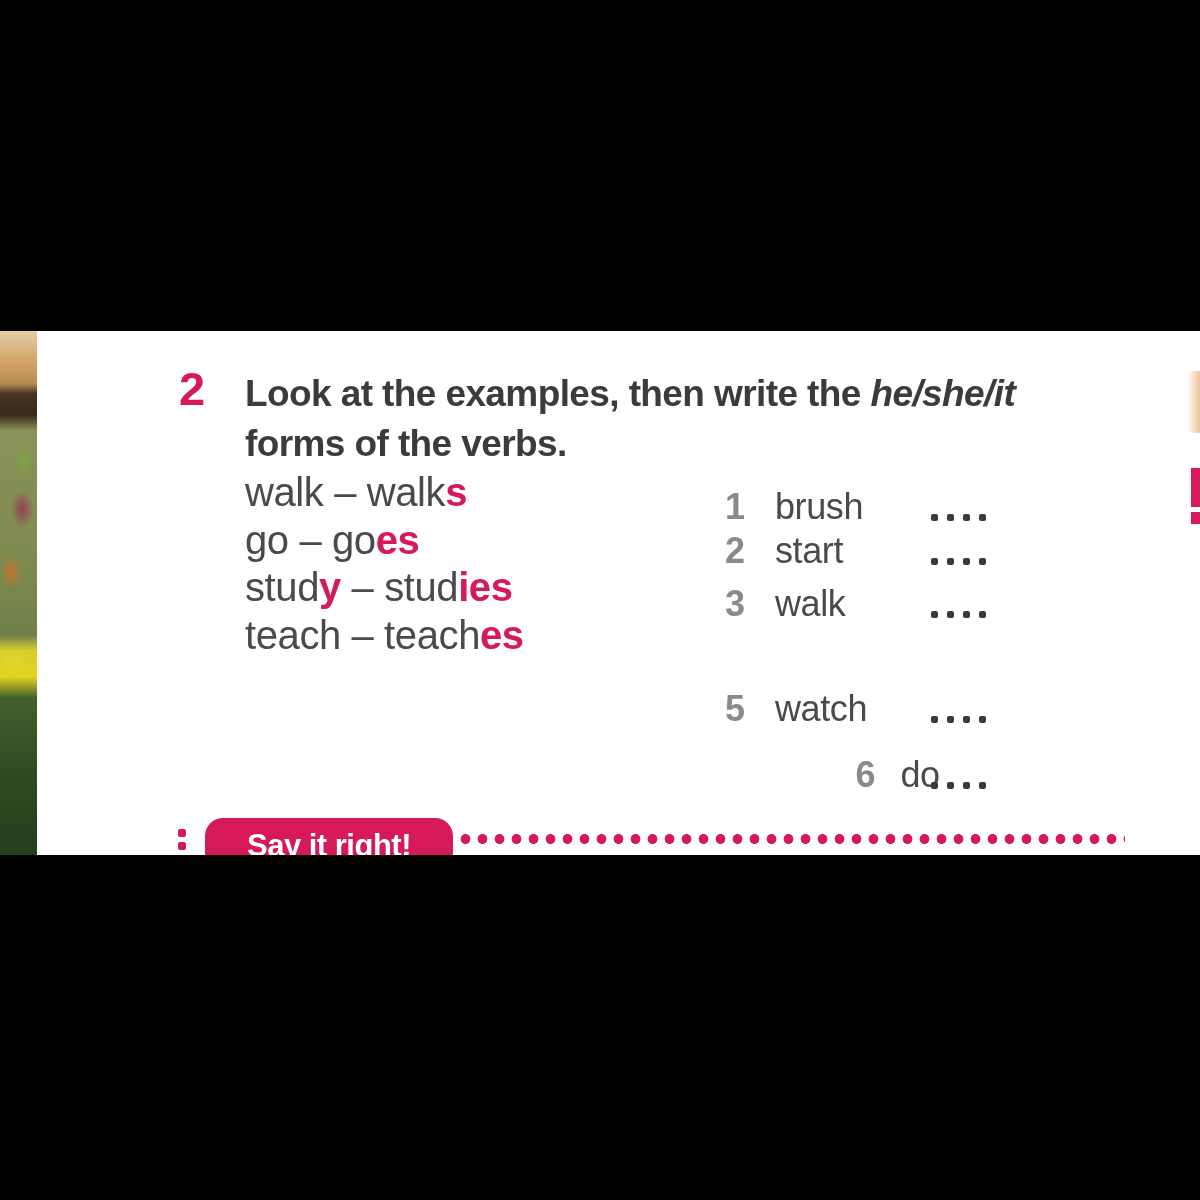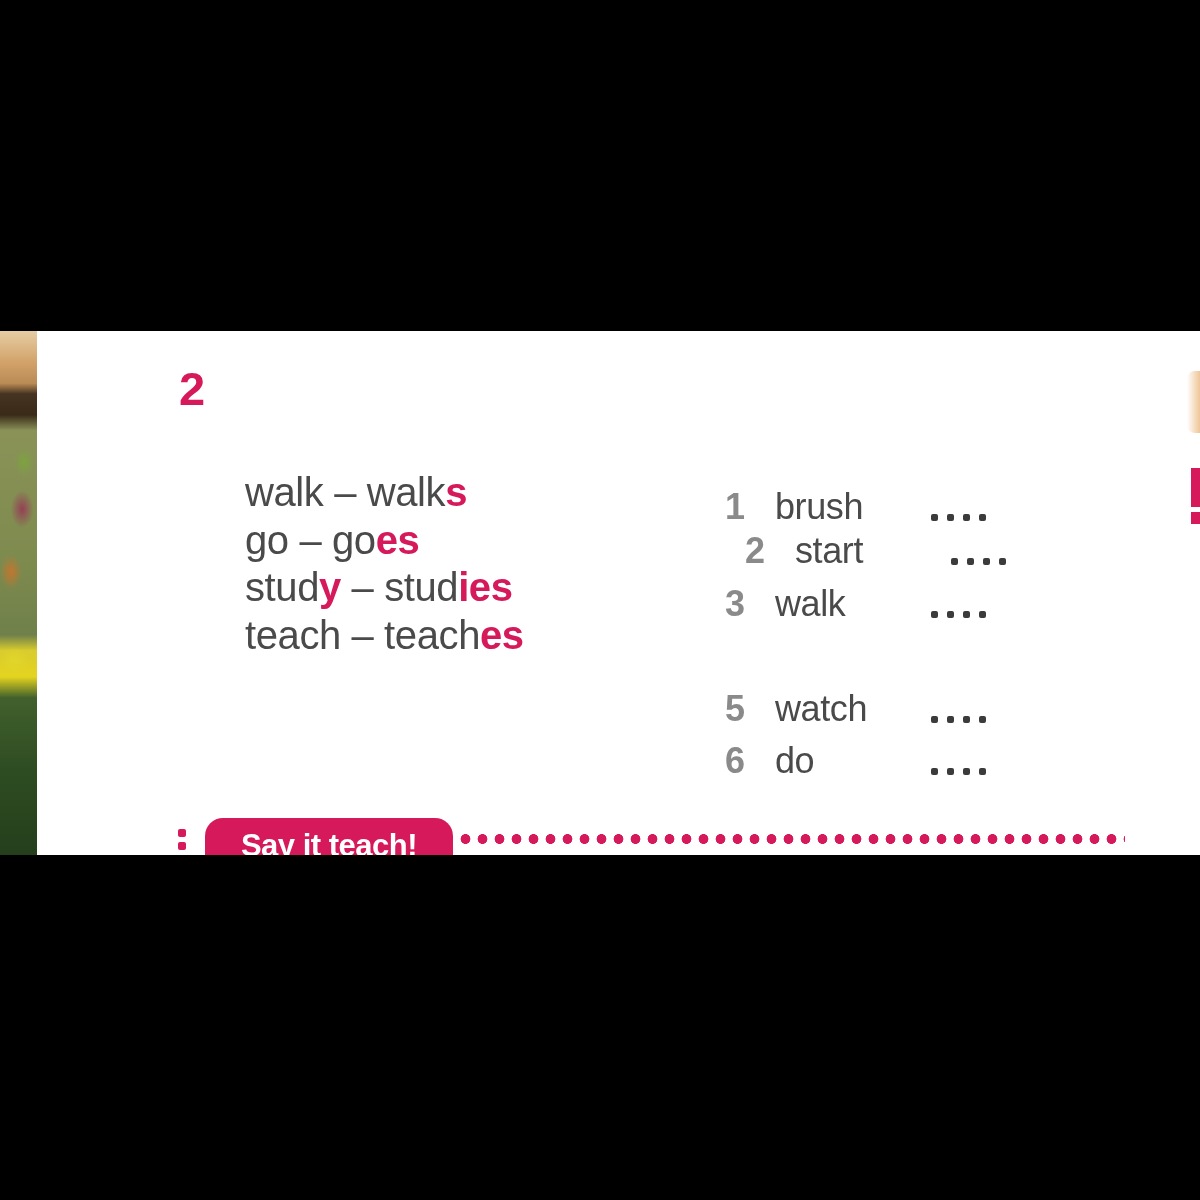--- a/index.html
+++ b/index.html
@@ -81,67 +81,71 @@
 <body>
 
 <div class="canvas">
 
   <div class="photo-strip"></div>
 
   <div class="page">
 
     <span class="ex-num">2</span>
 
+    <div class="ex-title">
+      <div class="line1"><span>Look at the examples, then write the </span><span class="t-italic">he/she/it</span></div>
+      <div class="line2">forms of the verbs.</div>
+    </div>
 
     <div class="examples-list">
         <div class="example-line"><span>walk – walk</span><span class="hl">s</span></div>
         <div class="example-line"><span>go – go</span><span class="hl">es</span></div>
         <div class="example-line"><span>stud</span><span class="hl">y</span><span> – stud</span><span class="hl">ies</span></div>
         <div class="example-line"><span>teach – teach</span><span class="hl">es</span></div>
       </div>
 
     <div class="verb-list">
         <div class="verb-row" style="top: 155px;"><span class="verb-num">1</span><span class="verb-word">brush</span><span class="answer-dots">
             <i class="adot"></i>
             <i class="adot"></i>
             <i class="adot"></i>
             <i class="adot"></i>
           </span></div>
-        <div class="verb-row" style="top: 199.4px; margin-left: 20px;"><span class="verb-num">2</span><span class="verb-word">start</span><span class="answer-dots">
+        <div class="verb-row" style="top: 199.4px;"><span class="verb-num">2</span><span class="verb-word">start</span><span class="answer-dots">
             <i class="adot"></i>
             <i class="adot"></i>
             <i class="adot"></i>
             <i class="adot"></i>
           </span></div>
         <div class="verb-row" style="top: 251.8px;"><span class="verb-num">3</span><span class="verb-word">walk</span><span class="answer-dots">
             <i class="adot"></i>
             <i class="adot"></i>
             <i class="adot"></i>
             <i class="adot"></i>
           </span></div>
         <div class="verb-row" style="top: 356.6px;"><span class="verb-num">5</span><span class="verb-word">watch</span><span class="answer-dots">
             <i class="adot"></i>
             <i class="adot"></i>
             <i class="adot"></i>
             <i class="adot"></i>
           </span></div>
-        <div class="verb-row" style="top: 409px;"><span class="verb-num">6</span><span class="verb-word">do</span><span class="answer-dots">
+        <div class="verb-row" style="top: 423px; text-align: center;"><span class="verb-num">6</span><span class="verb-word">do</span><span class="answer-dots">
             <i class="adot"></i>
             <i class="adot"></i>
             <i class="adot"></i>
             <i class="adot"></i>
           </span></div>
       </div>
 
     <div class="mini-dots">
         <i></i>
         <i></i>
       </div>
 
-    <div class="say-btn"><span>Say it teach!</span></div>
+    <div class="say-btn"><span>Say it right!</span></div>
 
     <div class="dot-line"></div>
 
     <div class="edge-orange"></div>
     <div class="edge-excl-bar"></div>
     <div class="edge-excl-dot"></div>
 
   </div>
 </div>
 

